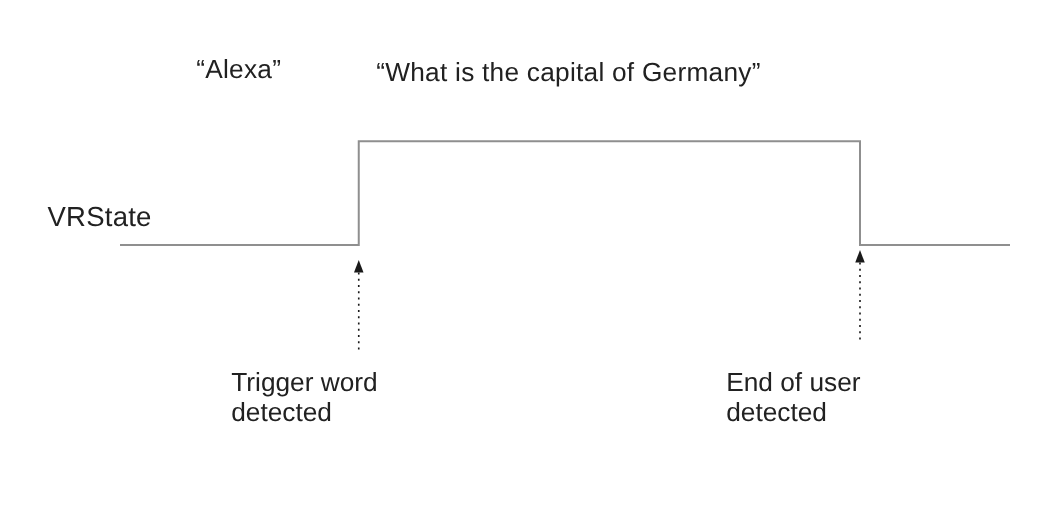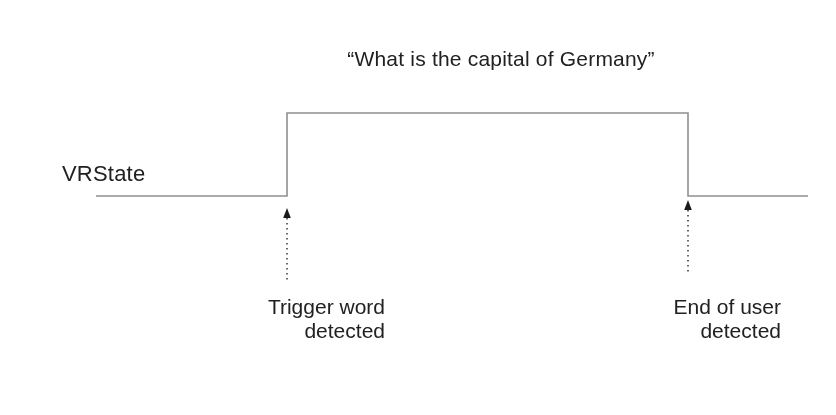--- a/index.html
+++ b/index.html
@@ -42,31 +42,31 @@
     position: absolute;
     color: var(--text, #212121);
     letter-spacing: 0.2px;
   }
   .utterance-alexa {
     left: 111px; top: 44px; width: 160px;
     font-size: 21px; text-align: center;
   }
   .utterance-query {
     left: 301px; top: 47px; width: 400px;
-    font-size: 21px; text-align: center;
+    font-size: 21px; 
   }
   .signal-name {
-    left: 62px; top: 161px;
+    left: 38px; top: 161px;
     font-size: 22px;
   }
   .annotation {
     position: absolute;
     top: 295px; width: 200px;
     font-size: 21px; line-height: 24px;
-    text-align: right;
+    text-align: left;
     white-space: pre-line;
     color: var(--text, #212121);
   }
   .annotation-trigger { left: 185px; }
   .annotation-end { left: 581px; }
 </style>
 </head>
 <body>
 
 <div class="canvas">
@@ -79,20 +79,21 @@
       <polygon class="arrow-head" points="287,208 283.2,218 290.8,218"></polygon>
       <line class="arrow-shaft" x1="287" y1="218" x2="287" y2="282"></line>
     </g>
 
     <g>
       <polygon class="arrow-head" points="688,200 684.2,210 691.8,210"></polygon>
       <line class="arrow-shaft" x1="688" y1="210" x2="688" y2="273"></line>
     </g>
   </svg>
 
+  <div class="label utterance-alexa">“Alexa”</div>
 
   <div class="label utterance-query">“What is the capital of Germany”</div>
 
   <div class="label signal-name">VRState</div>
 
   <div class="annotation annotation-trigger">Trigger word
 detected</div>
 
   <div class="annotation annotation-end">End of user
 detected</div>

